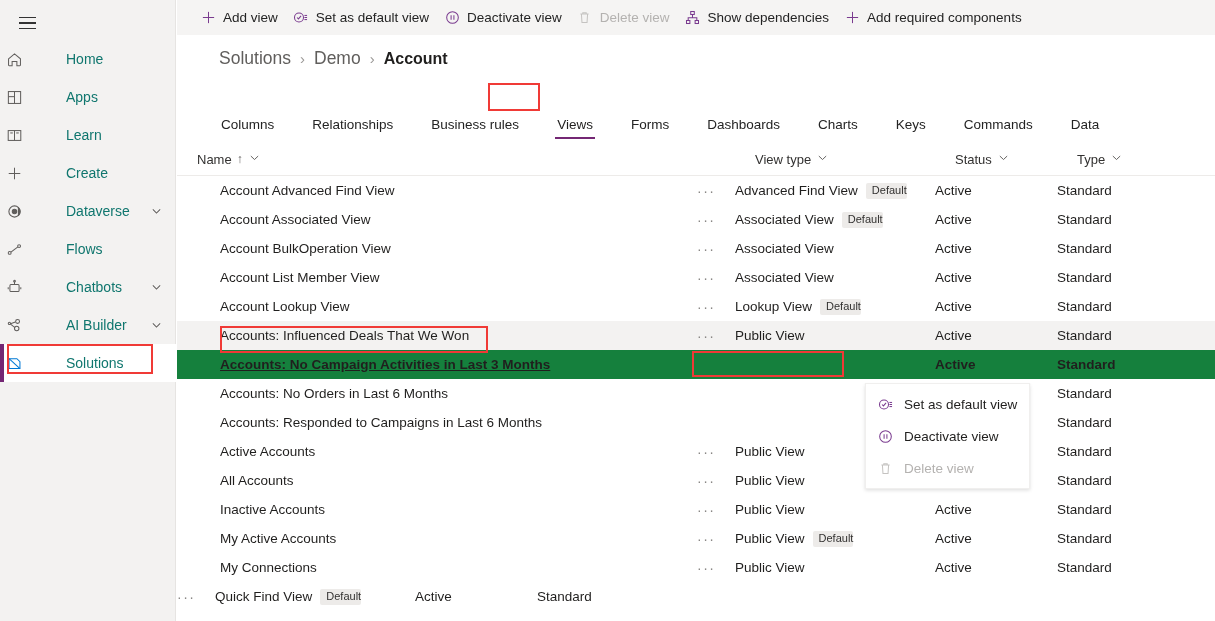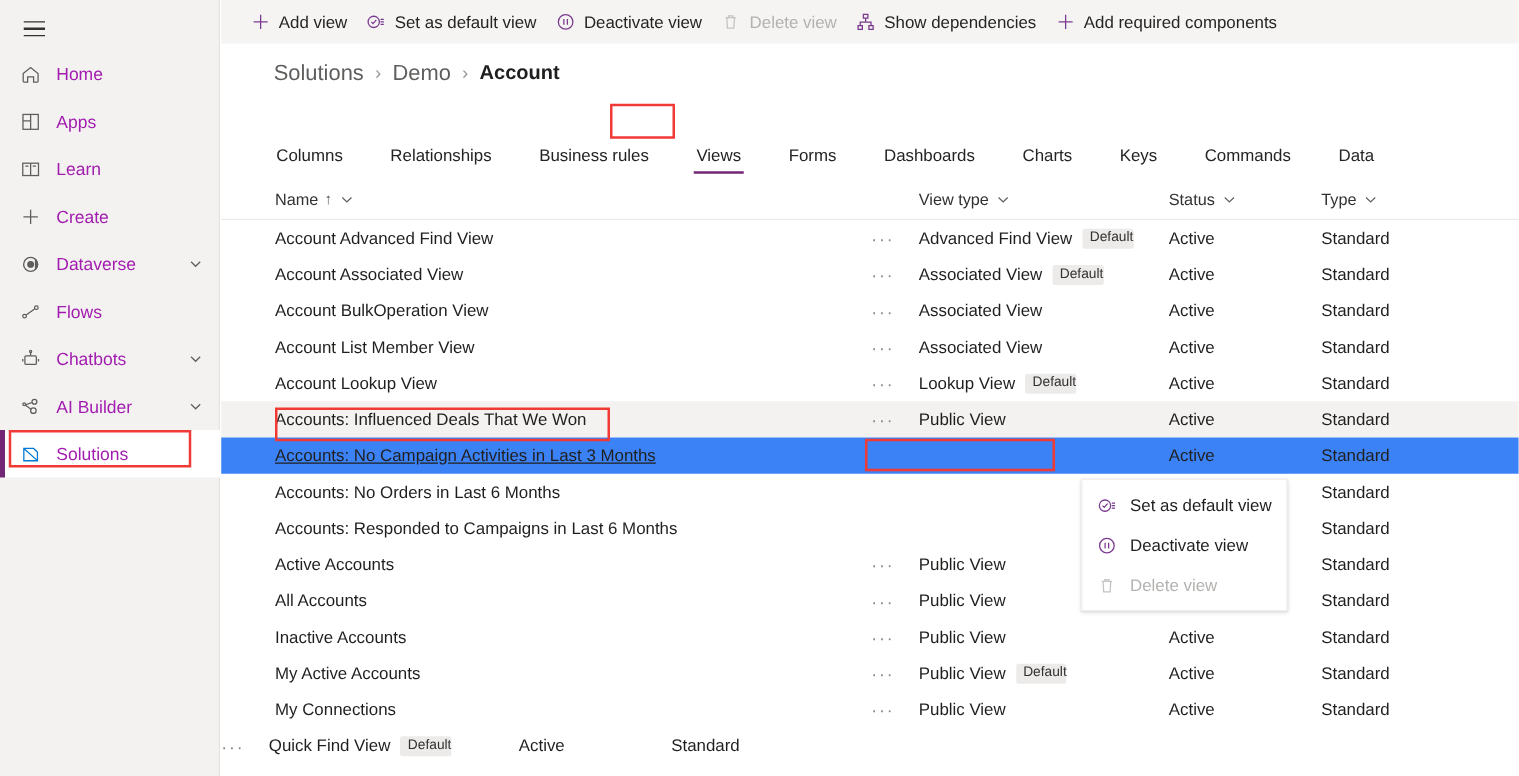--- a/index.html
+++ b/index.html
@@ -30,24 +30,25 @@
   }
   .hamburger span {
     display: block; width: 17px; height: 1.4px;
     background: #333; margin: 2.2px 0;
   }
   .nav-list { position: absolute; top: 40px; left: 0; width: 176px; }
   .nav-item {
     position: relative;
     display: flex; align-items: center;
     height: 38px;
-    padding-left: 13px;
+    padding-left: 3px;
     cursor: pointer;
-    color: #a21caf;
+    color: #0f766e;
     font-size: 14px;
+    gap: 31px;
   }
   .nav-item .nav-ico {
     width: 22px; height: 22px;
     display: flex; align-items: center; justify-content: center;
     margin-right: 10px;
     color: #605e5c;
     flex: 0 0 22px;
   }
   .nav-item .nav-label { white-space: nowrap; font-size: 14px; }
   .nav-item .chev {
@@ -140,40 +141,41 @@
     width: 1038px;
   }
   .grid-head {
     display: flex; align-items: center;
     height: 33px;
     border-bottom: 1px solid #edebe9;
     color: #323130;
     font-size: 13px;
   }
   .grid-head .hcell {
-    display: flex; align-items: center;
+    display: flex; 
     cursor: pointer;
+    padding-left: 20px;
   }
   .hcell .sortarrow { margin-left: 5px; font-size: 12px; color: #605e5c; }
   .hcell .hchev { margin-left: 6px; color: #605e5c; }
   .col-name { width: 520px; padding-left: 43px; }
   .col-dots { width: 38px; }
   .col-viewtype { width: 200px; }
   .col-status { width: 122px; }
   .col-type { width: 120px; }
 
   .grid-row {
     display: flex; align-items: center;
     height: 29px;
     font-size: 13.5px;
     color: #201f1e;
     cursor: pointer;
   }
   .grid-row.selected { background: #f3f2f1; }
-  .grid-row.hovered { background: #3b82f6; }
+  .grid-row.hovered { background: #15803d; font-weight: bold; }
   .grid-row .cell-name { width: 520px; padding-left: 43px; white-space: nowrap; }
   .grid-row.hovered .cell-name span.nm { text-decoration: underline; }
   .grid-row .cell-dots {
     width: 38px;
     color: #8a8886;
     font-size: 14px;
     letter-spacing: 1.5px;
     display: flex; align-items: center;
   }
   .grid-row .cell-viewtype {

